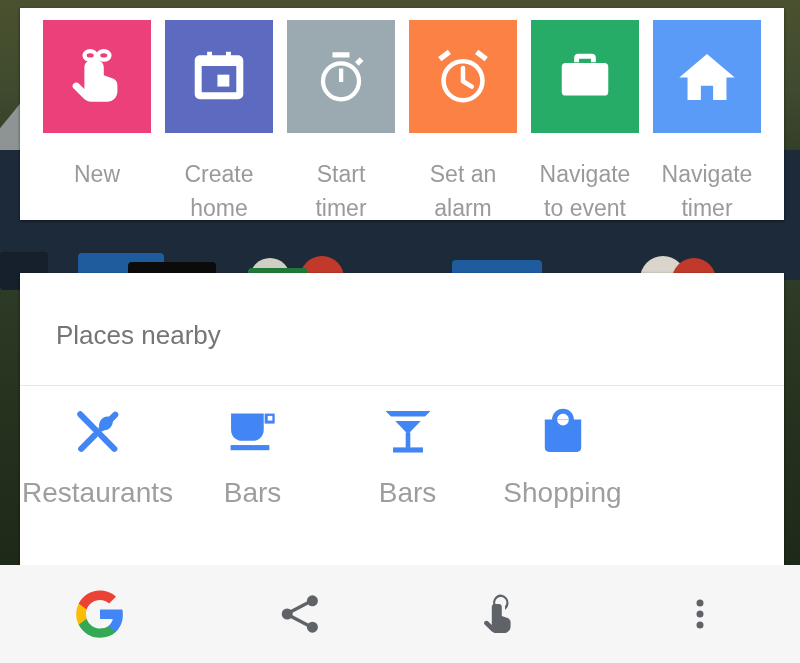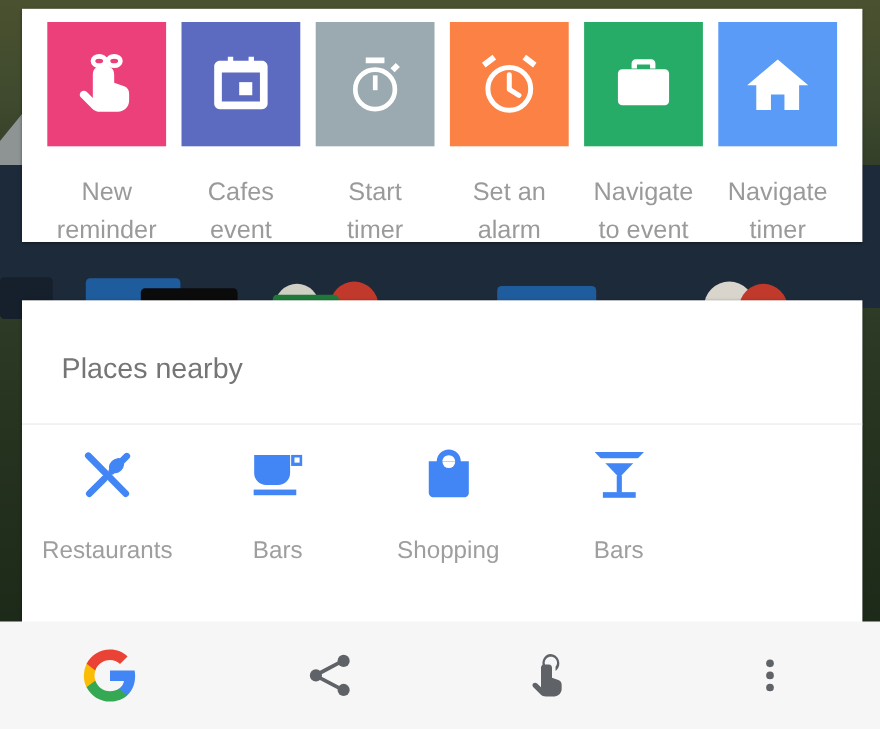--- a/index.html
+++ b/index.html
@@ -139,22 +139,22 @@
     align-items: center;
     cursor: pointer;
   }
   .place-icon {
     height: 62px;
     display: flex;
     align-items: center;
     justify-content: center;
   }
   .place-label {
-    margin-top: 24px;
-    font-size: 22px;
+    margin-top: 14px;
+    font-size: 28px;
     color: #9e9e9e;
     white-space: nowrap;
   }
 
   
   #bottom-bar {
     position: absolute;
     left: 0; top: 565px;
     width: 800px; height: 98px;
     background: #f6f6f6;
@@ -206,32 +206,32 @@
       <div class="action-tile" style="background:#ec407a;">
         <svg width="68" height="68" viewBox="0 0 24 24">
           <g fill="none" stroke="#ffffff" stroke-width="1.5">
             <ellipse cx="9.6" cy="4.4" rx="2.0" ry="1.5"></ellipse>
             <ellipse cx="14.4" cy="4.4" rx="2.0" ry="1.5"></ellipse>
           </g>
           <path d="M11.2 3.2h1.6v5.6h-1.6z" fill="#ffffff"></path>
           <path d="M12.0 6.2c1.5 0 2.4 1.0 2.4 2.6v2.6l3.2 1.1c1.0 .35 1.6 1.25 1.6 2.3v2.3c0 2.0-1.6 3.6-3.6 3.6H9.9c-1.0 0-1.9-.4-2.6-1.1l-3.6-3.6c-.5-.5-.45-1.3 .1-1.75 .55-.45 1.35-.4 1.85 .1l1.9 1.9V8.8c0-1.6 .9-2.6 2.4-2.6z" fill="#ffffff"></path>
         </svg>
       </div>
-      <div class="action-label"><span>New</span><br><span>reminder</span></div>
+      <div class="action-label"><span>New</span><br></div>
     </div>
 
     <div class="action">
       <div class="action-tile" style="background:#5c6bc0;">
         <svg width="62" height="62" viewBox="0 0 24 24">
           <path d="M7.4 2.2h1.9v2.2H7.4zM14.7 2.2h1.9v2.2h-1.9z" fill="#ffffff"></path>
           <path d="M4.6 3.6h14.8c1.1 0 2.0 .9 2.0 2.0v13.0c0 1.1-.9 2.0-2.0 2.0H4.6c-1.1 0-2.0-.9-2.0-2.0V5.6c0-1.1 .9-2.0 2.0-2.0zm.7 4.1v10.2h13.4V7.7H5.3z" fill="#ffffff"></path>
           <rect x="11.4" y="11.1" width="4.6" height="4.6" fill="#ffffff"></rect>
         </svg>
       </div>
-      <div class="action-label"><span>Cafes</span><br><span>event</span></div>
+      <div class="action-label"><span>Create</span><br><span>home</span></div>
     </div>
 
     <div class="action">
       <div class="action-tile" style="background:#9aaab0;">
         <svg width="60" height="60" viewBox="0 0 24 24">
           <rect x="8.6" y="2.1" width="6.8" height="2.1" fill="#ffffff"></rect>
           <path d="M17.6 6.0l1.9-1.9 1.5 1.5-1.9 1.9z" fill="#ffffff"></path>
           <circle cx="12" cy="13.7" r="7.2" fill="none" stroke="#ffffff" stroke-width="1.7"></circle>
           <rect x="11.2" y="8.6" width="1.7" height="5.4" fill="#ffffff"></rect>
         </svg>
@@ -303,38 +303,38 @@
           <rect x="18.3" y="5.1" width="2.0" height="2.0" fill="#ffffff"></rect>
           <rect x="2.4" y="17.6" width="16.6" height="2.2" fill="#4285f4"></rect>
         </svg>
       </div>
       <div class="place-label">Bars</div>
     </div>
 
     <div class="place">
       <div class="place-icon">
         <svg width="56" height="56" viewBox="0 0 24 24">
-          <path d="M4.2 6.6h15.6v12.2c0 1.0-.8 1.8-1.8 1.8H6.0c-1.0 0-1.8-.8-1.8-1.8z" fill="#4285f4"></path>
-          <path d="M12 2.0c2.6 0 4.7 2.1 4.7 4.7 0 2.6-2.1 4.7-4.7 4.7-2.6 0-4.7-2.1-4.7-4.7C7.3 4.1 9.4 2.0 12 2.0zm0 2.2c-1.4 0-2.5 1.1-2.5 2.5S10.6 9.2 12 9.2s2.5-1.1 2.5-2.5S13.4 4.2 12 4.2z" fill="#4285f4"></path>
-          <path d="M9.5 6.7a2.5 2.5 0 0 0 5.0 0z" fill="#ffffff"></path>
-        </svg>
-      </div>
-      <div class="place-label">Shopping</div>
-    </div>
-
-    <div class="place">
-      <div class="place-icon">
-        <svg width="56" height="56" viewBox="0 0 24 24">
           <path d="M2.4 3.0h19.2L12.0 13.0z" fill="#4285f4"></path>
           <path d="M3.8 5.4h16.4l-1.8 1.9H5.6z" fill="#ffffff"></path>
           <rect x="11.0" y="12.2" width="2.0" height="6.6" fill="#4285f4"></rect>
           <rect x="5.6" y="18.6" width="12.8" height="2.2" fill="#4285f4"></rect>
         </svg>
       </div>
       <div class="place-label">Bars</div>
+    </div>
+
+    <div class="place">
+      <div class="place-icon">
+        <svg width="56" height="56" viewBox="0 0 24 24">
+          <path d="M4.2 6.6h15.6v12.2c0 1.0-.8 1.8-1.8 1.8H6.0c-1.0 0-1.8-.8-1.8-1.8z" fill="#4285f4"></path>
+          <path d="M12 2.0c2.6 0 4.7 2.1 4.7 4.7 0 2.6-2.1 4.7-4.7 4.7-2.6 0-4.7-2.1-4.7-4.7C7.3 4.1 9.4 2.0 12 2.0zm0 2.2c-1.4 0-2.5 1.1-2.5 2.5S10.6 9.2 12 9.2s2.5-1.1 2.5-2.5S13.4 4.2 12 4.2z" fill="#4285f4"></path>
+          <path d="M9.5 6.7a2.5 2.5 0 0 0 5.0 0z" fill="#ffffff"></path>
+        </svg>
+      </div>
+      <div class="place-label">Shopping</div>
     </div>
 
 
   </div>
 </div>
 
 <div id="bottom-bar">
 
   <div class="bb-item">
     <svg width="52" height="52" viewBox="0 0 48 48">

